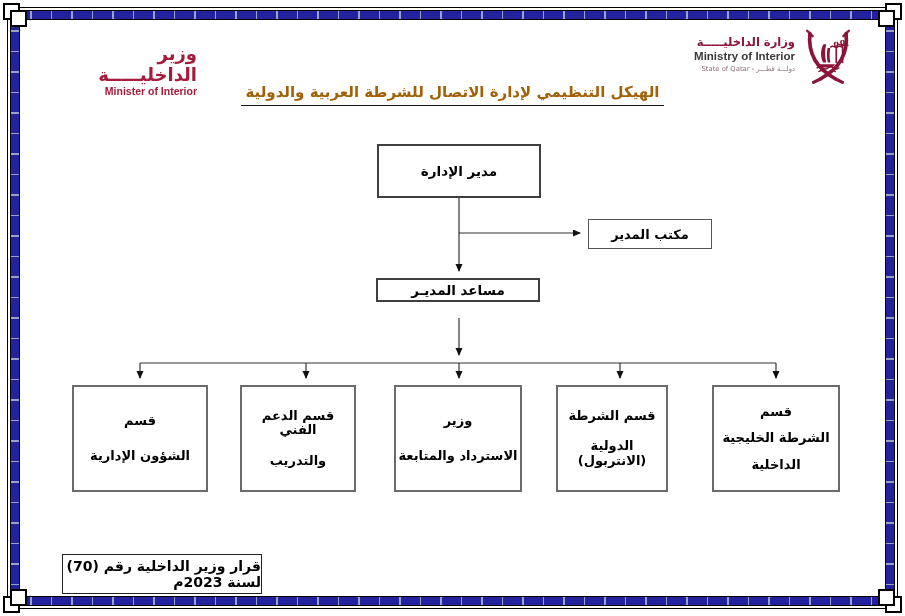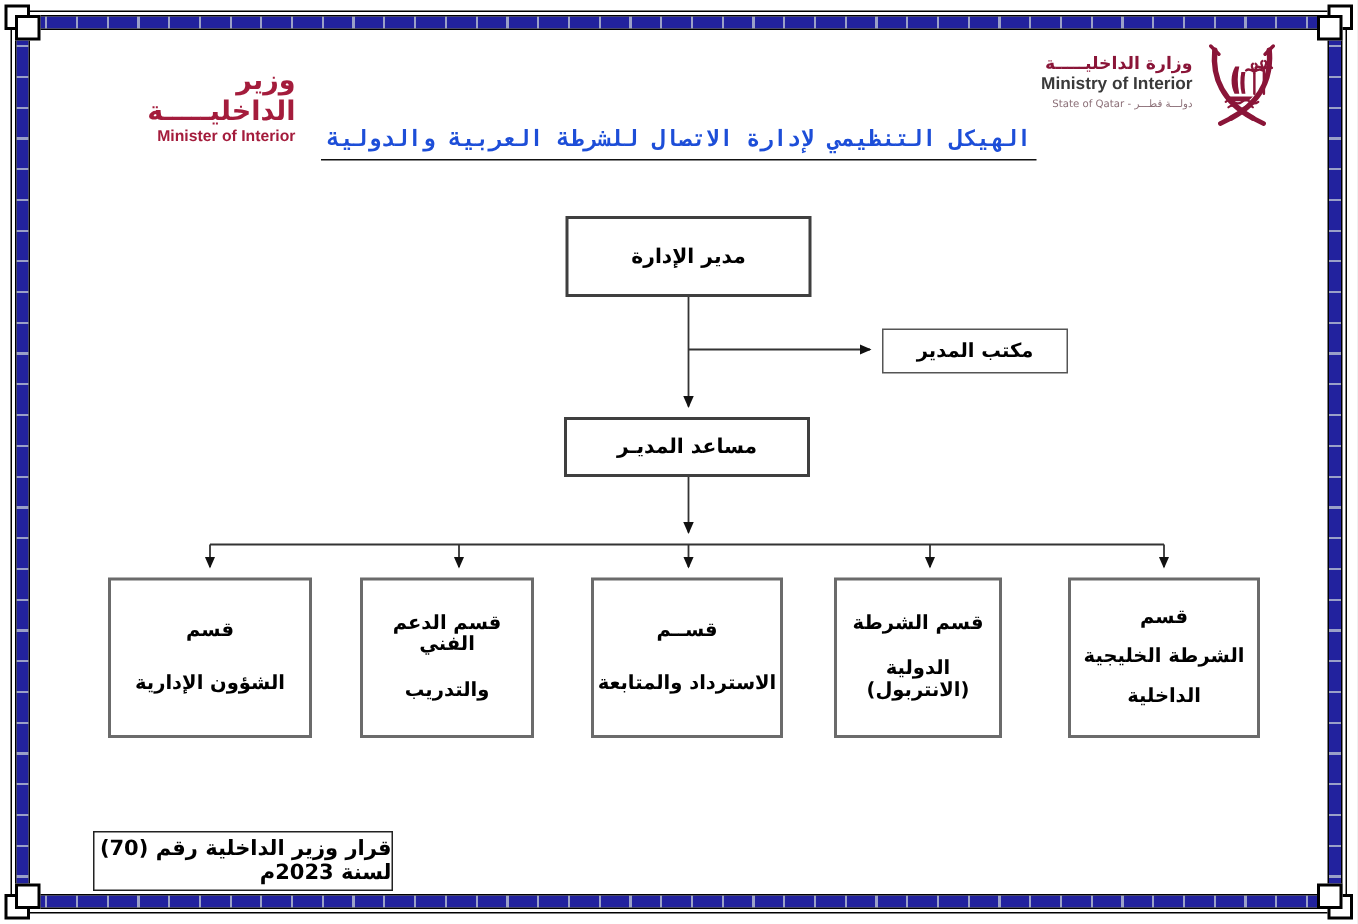--- a/index.html
+++ b/index.html
@@ -25,28 +25,28 @@
   .minister{position:absolute;left:97px;top:44px;width:100px;text-align:right;color:var(--minister-red);}
   .minister .ar{font-size:18px;font-weight:bold;direction:rtl;line-height:1.15;}
   .minister .en{font-size:10.5px;font-weight:bold;line-height:1.2;font-family:"Liberation Sans","DejaVu Sans",sans-serif;}
   .ministry{position:absolute;right:110px;top:36px;width:120px;text-align:right;}
   .ministry .ar{font-size:11.5px;font-weight:bold;color:var(--maroon);direction:rtl;line-height:1.2;}
   .ministry .en{font-size:11.5px;font-weight:bold;color:#3a3a3a;line-height:1.2;font-family:"Liberation Sans","DejaVu Sans",sans-serif;}
   .ministry .state{font-size:6.8px;color:#8c7078;direction:rtl;line-height:1.5;}
   .emblem{position:absolute;right:48px;top:27px;width:58px;height:60px;}
   
   .title-wrap{position:absolute;left:0;right:0;top:82px;text-align:center;}
-  .title{display:inline-block;direction:rtl;font-size:15px;font-weight:bold;color:#1d4ed8;
-         border-bottom:1.6px solid #111;padding:0 4px 4px 4px;font-family:Liberation Mono, monospace;}
+  .title{display:inline-block;direction:rtl;font-size:15px;font-weight:bold;color:#a16207;
+         border-bottom:1.6px solid #111;padding:0 4px 4px 4px;}
   
   .obox{position:absolute;box-sizing:border-box;background:#fff;display:flex;align-items:center;justify-content:center;
         text-align:center;direction:rtl;font-weight:bold;color:#000;}
   .b-director{left:377px;top:144px;width:164px;height:54px;border:2px solid #3f3f3f;font-size:13.5px;}
   .b-office{left:588px;top:219px;width:124px;height:30px;border:1.5px solid #555;font-size:13px;}
-  .b-assistant{left:376px;top:278px;width:164px;height:40px;border:2px solid #3f3f3f;font-size:13.5px;}
+  .b-assistant{left:376px;top:278px;width:164px;height:24px;border:2px solid #3f3f3f;font-size:13.5px;}
   .section{top:385px;height:107px;border:2px solid #6b6b6b;font-size:13px;
            flex-direction:column;justify-content:space-evenly;padding:6px 2px;}
   .s1{left:72px;width:136px;} .s2{left:240px;width:116px;} .s3{left:394px;width:128px;}
   .s4{left:556px;width:112px;} .s5{left:712px;width:128px;}
   .section span{display:block;line-height:1.1;}
   
   .connectors{position:absolute;left:0;top:0;width:905px;height:616px;pointer-events:none;}
   
   .decree{position:absolute;left:62px;top:554px;width:200px;height:40px;border:1.4px solid #222;
           box-sizing:border-box;display:flex;align-items:center;justify-content:center;
@@ -137,21 +137,21 @@
 
   <div class="obox section s1">
     <span>قسم</span>
     <span>الشؤون الإدارية</span>
   </div>
   <div class="obox section s2">
     <span>قسم الدعم الفني</span>
     <span>والتدريب</span>
   </div>
   <div class="obox section s3">
-    <span>قســم</span>
+    <span>وزير</span>
     <span>الاسترداد والمتابعة</span>
   </div>
   <div class="obox section s4">
     <span>قسم الشرطة</span>
     <span>الدولية (الانتربول)</span>
   </div>
   <div class="obox section s5">
     <span>قسم</span>
     <span>الشرطة الخليجية</span>
     <span>الداخلية</span>

